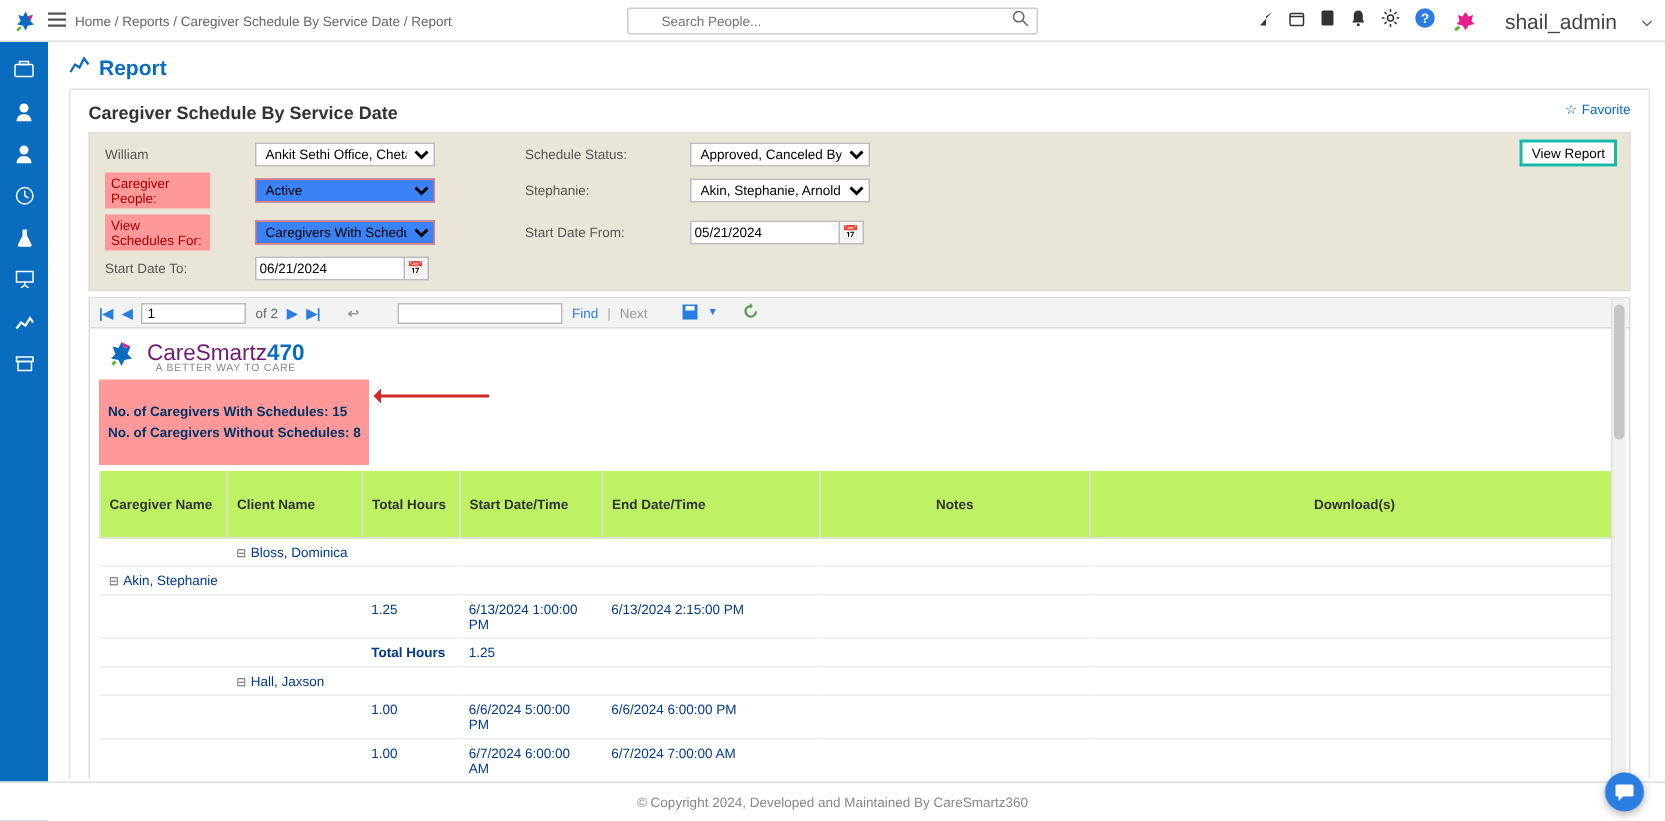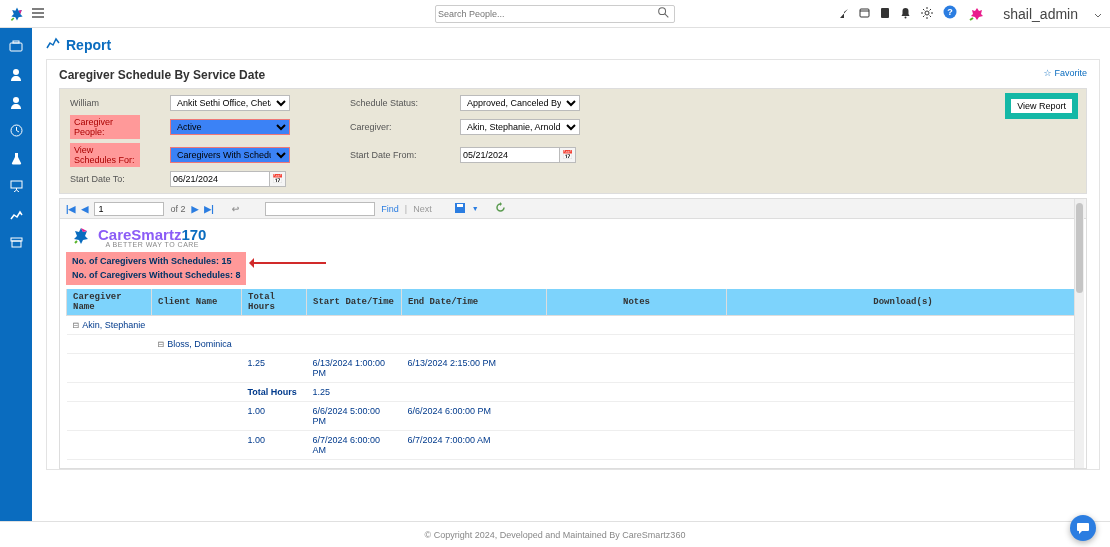--- a/index.html
+++ b/index.html
@@ -32,23 +32,23 @@
   .topbar .menu-icon { margin-right: 6px; cursor:pointer; }
   .topbar .crumb a { color: #666; text-decoration: none; }
   .topbar .search-wrap {
     margin-left: auto;
     margin-right: auto;
     position: absolute;
     left: 50%; transform: translateX(-50%);
     display: flex; align-items:center;
   }
   .topbar .search-wrap input {
-    width: 240px; height: 18px;
+    width: 274px; height: 18px;
     border: 1px solid #ccc;
-    padding: 1px 2px;
+    padding: 1px 22px;
     font-size: 9px;
     border-radius: 2px;
     outline: none;
   }
   .topbar .search-wrap .sicon {
     position: absolute; right: 6px; top: 2px;
     color: #888;
   }
   .topbar .right {
     margin-left: auto;
@@ -136,21 +136,21 @@
     height: 16px;
     border:1px solid #bbb;
     font-size: 9px;
     padding:0 2px;
     width: 120px;
     background:#fff;
   }
   .filters .sel-hl { background:#3b82f6; border-color:#e77; }
   .filters .view-btn {
     position:absolute; right:8px; top:4px;
-    background:#fff; border:6px solid #14b8a6;
+    background:#fff; border:2px solid #14b8a6;
     padding:2px 6px; font-size:9px; cursor:pointer;
   }
   .date-wrap { display:flex; }
   .date-wrap .cal {
     width:16px; height:16px; border:1px solid #bbb; border-left:none;
     display:flex; align-items:center; justify-content:center;
     background:#f5f5f5; font-size:9px; color:#777;
   }
 
   .report-viewer {
@@ -183,28 +183,28 @@
 
   .rv-body {
     position:relative;
     padding: 4px 6px 8px 6px;
   }
   .rv-logo {
     display:flex; align-items:center; gap:6px;
     padding:2px 0 0 4px;
   }
   .rv-logo .logotext { font-size:15px; }
-  .rv-logo .logotext .cs { color:#8b5cf6; font-weight:bold; }
+  .rv-logo .logotext .cs { color:#701a75; font-weight:normal; }
   .rv-logo .logotext .s360 { color:#0a6cbf; font-weight:bold; }
   .rv-logo .tag { font-size:7px; color:#888; letter-spacing:.5px; margin-top:-2px; display:block; text-align:center;}
 
   .count-box {
     background:#f99;
     display:inline-block;
-    padding:3px 6px;
+    padding:15px 6px;
     font-size:9px;
     color:#003366;
     margin:3px 0 4px 0;
     line-height:1.5;
     position:relative;
   }
   .count-box div { font-weight:bold; }
   .arrow {
     position:absolute; right:-80px; top:10px;
     width:75px; height:2px; background:#d12a2a;
@@ -214,27 +214,26 @@
     border:5px solid transparent; border-right-color:#d12a2a;
   }
 
   table.report {
     width: 100%;
     border-collapse: collapse;
     font-size:9px;
     color:#333;
   }
   table.report th {
-    background:#7dd3fc;
+    background:#bef264;
     text-align:left;
-    padding:3px 6px;
+    padding:17px 6px;
     font-weight:bold;
     border:1px solid #ddd;
     border-top:none;
-    font-family:Liberation Mono, monospace;
   }
   table.report td {
     padding:4px 6px;
     border-bottom:1px solid #eee;
     vertical-align:top;
   }
   table.report td.link { color:#003a8c; }
   table.report td.sub { color:#003a8c; }
   .expander { color:#666; margin-right:3px; font-size:8px;}
   .sep-row td { border-bottom:1px solid #ddd; }
@@ -276,20 +275,26 @@
     <svg viewBox="0 0 20 20" width="16" height="16">
         <path d="M10 2l2 4 4-1-2 5 3 3-5 1-2 4-2-4-5-1 3-3-2-5 4 1z" fill="#0a6cbf"></path>
         <path d="M10 2l2 4 4-1-2 5" fill="#e91e8c"></path>
         <path d="M3 18l3-3" stroke="#5ab52a" stroke-width="2"></path>
       </svg>
   </span>
   <span class="menu-icon">
     <svg width="12" height="10" viewBox="0 0 12 10">
         <path d="M0 1h12M0 5h12M0 9h12" stroke="#555" stroke-width="1.5"></path>
       </svg>
+  </span>
+  <span class="crumb">
+    <a href="#">Home</a> /
+    <a href="#">Reports</a> /
+    <a href="#">Caregiver Schedule By Service Date</a> /
+    <span>Report</span>
   </span>
 
   <div class="search-wrap">
     <input type="text" placeholder="Search People..." style="">
     <span class="sicon">
       <svg width="11" height="11" viewBox="0 0 16 16">
           <circle cx="6" cy="6" r="5" stroke="#666" stroke-width="1.5" fill="none"></circle>
           <line x1="10" y1="10" x2="15" y2="15" stroke="#666" stroke-width="1.5"></line>
         </svg>
     </span>
@@ -421,21 +426,21 @@
       <label>Schedule Status:</label>
       <select><option>Approved, Canceled By Caregiver,</option></select>
 
       <span></span>
         <span></span>
         <span></span>
 
       <label class="hl-label">Caregiver People:</label>
       <select class="sel-hl"><option>Active</option></select>
 
-      <label>Caregiver:</label>
+      <label>Stephanie:</label>
       <select><option>Akin, Stephanie, Arnold, William,</option></select>
 
       <span></span>
         <span></span>
         <span></span>
 
       <label class="hl-label">View Schedules For:</label>
       <select class="sel-hl"><option>Caregivers With Schedules, Caregiv</option></select>
 
       <label>Start Date From:</label>
@@ -493,21 +498,21 @@
         <div class="rv-logo">
           <span>
             <svg width="22" height="22" viewBox="0 0 22 22">
                 <path d="M11 3l2 4 4-1-2 5 3 3-5 1-2 4-2-4-5-1 3-3-2-5 4 1z" fill="#0a6cbf"></path>
                 <path d="M11 3l2 4 4-1" fill="#e91e8c"></path>
                 <path d="M5 18l2-2" stroke="#5ab52a" stroke-width="2"></path>
               </svg>
           </span>
           <span>
             <span class="logotext">
-              <span class="cs">Care</span><span class="cs">Smartz</span><span class="s360">170</span>
+              <span class="cs">Care</span><span class="cs">Smartz</span><span class="s360">470</span>
             </span>
             <span class="tag">A BETTER WAY TO CARE</span>
           </span>
         </div>
 
         <div class="count-box">
           <div>No. of Caregivers With Schedules: 15</div>
           <div>No. of Caregivers Without Schedules: 8</div>
           <div class="arrow"></div>
         </div>
@@ -528,52 +533,61 @@
               <th>Client Name</th>
               <th>Total Hours</th>
               <th>Start Date/Time</th>
               <th>End Date/Time</th>
               <th style="text-align:center">Notes</th>
               <th style="text-align:center">Download(s)</th>
             </tr>
           </thead>
           <tbody>
             <tr>
+              <td></td>
+              <td class="link"><span class="expander">⊟</span><span>Bloss, Dominica</span></td>
+              <td></td>
+                <td></td>
+                <td></td>
+                <td></td>
+                <td></td>
+            </tr>
+            <tr>
               <td class="link"><span class="expander">⊟</span><span>Akin, Stephanie</span></td>
               <td></td>
                 <td></td>
-                <td></td>
-                <td></td>
-                <td></td>
-                <td></td>
-            </tr>
-            <tr>
-              <td></td>
-              <td class="link"><span class="expander">⊟</span><span>Bloss, Dominica</span></td>
-              <td></td>
                 <td></td>
                 <td></td>
                 <td></td>
                 <td></td>
             </tr>
             <tr>
               <td></td>
                 <td></td>
               <td class="sub">1.25</td>
               <td class="sub">6/13/2024 1:00:00 PM</td>
               <td class="sub">6/13/2024 2:15:00 PM</td>
               <td></td>
                 <td></td>
             </tr>
             <tr class="sep-row">
               <td></td>
                 <td></td>
               <td class="sub" style="font-weight:bold">Total Hours</td>
               <td class="sub">1.25</td>
               <td></td>
+                <td></td>
+                <td></td>
+            </tr>
+            <tr>
+              <td></td>
+              <td class="link"><span class="expander">⊟</span><span>Hall, Jaxson</span></td>
+              <td></td>
+                <td></td>
+                <td></td>
                 <td></td>
                 <td></td>
             </tr>
             <tr>
               <td></td>
                 <td></td>
               <td class="sub">1.00</td>
               <td class="sub">6/6/2024 5:00:00 PM</td>
               <td class="sub">6/6/2024 6:00:00 PM</td>
               <td></td>

